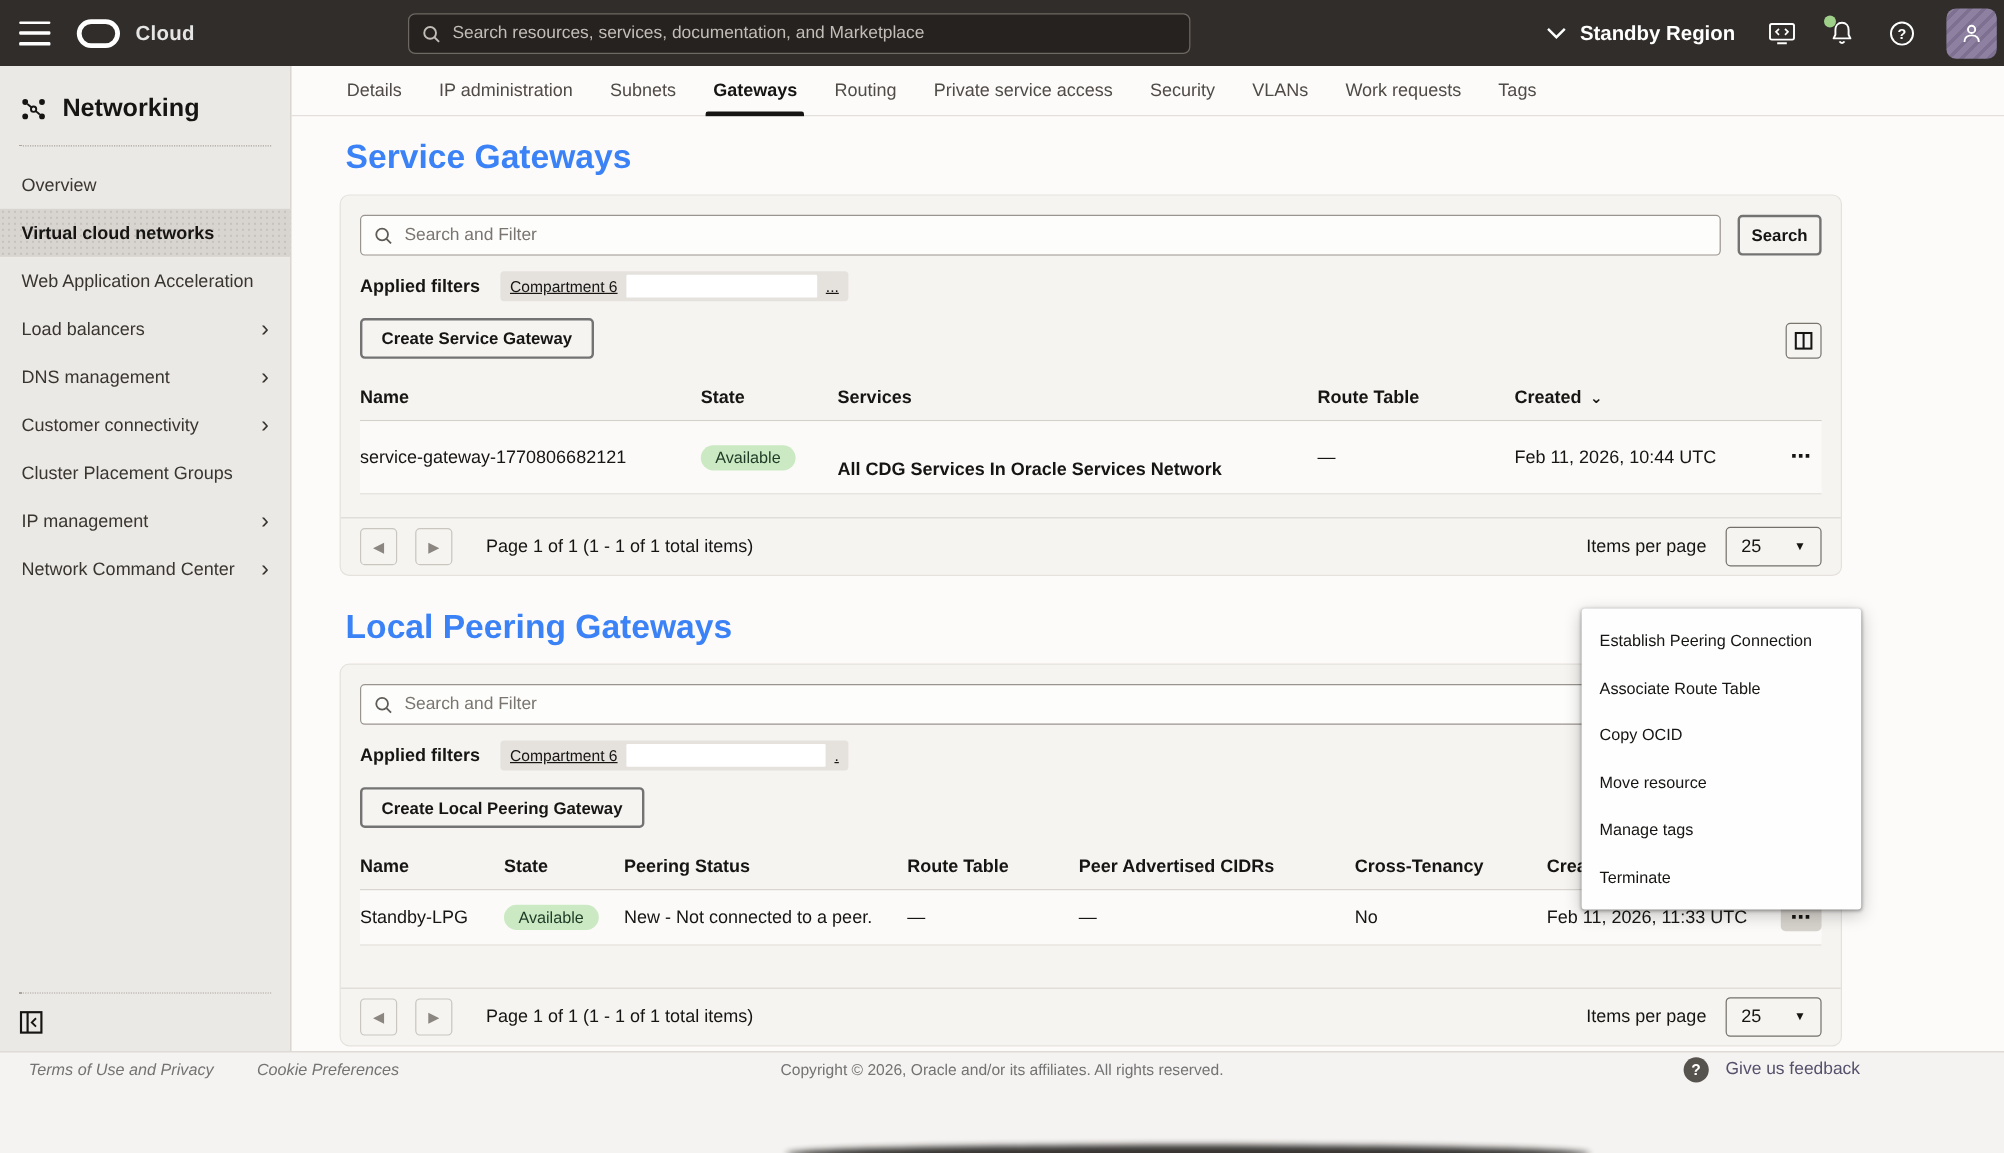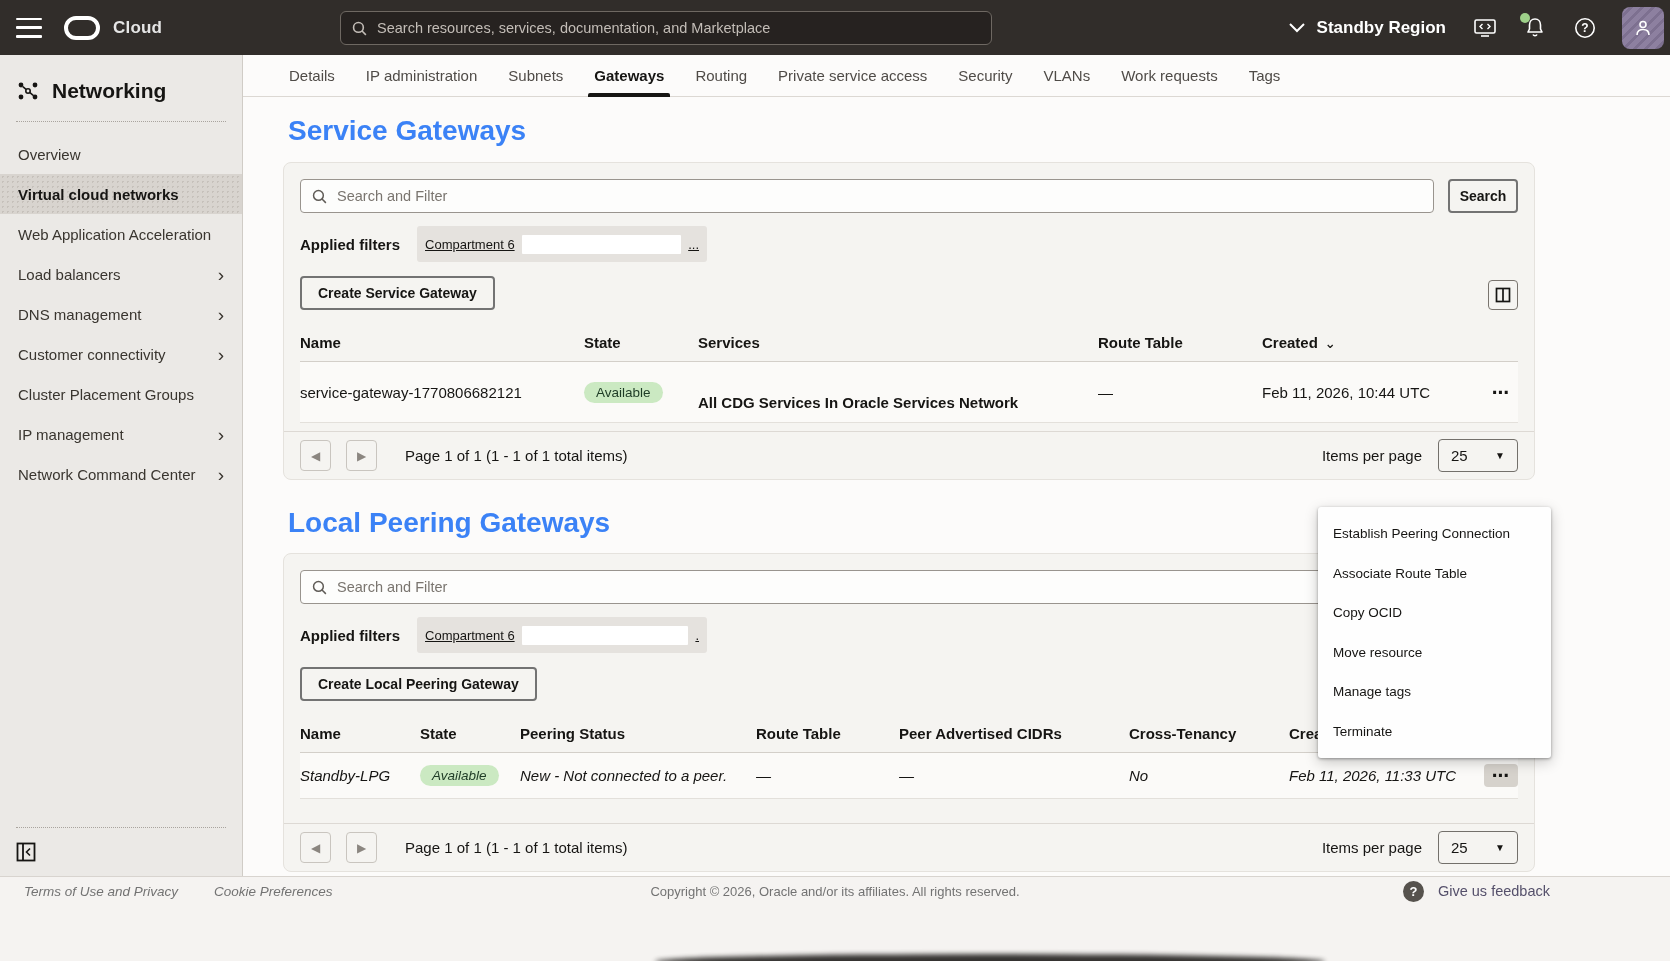--- a/index.html
+++ b/index.html
@@ -86,21 +86,21 @@
   .filter-input input { flex:1; border:none; outline:none; background:transparent; font-size:14.5px; font-family:inherit; color:#161513; }
   .filter-input input::placeholder { color:#7a756f; }
   .btn {
     height:34px; border:2px solid #737373; border-radius:4px; background:transparent;
     font-family:inherit; font-size:14px; font-weight:700; color:#161513;
     padding:0 16px; cursor:pointer; white-space:nowrap;
   }
   .applied-row { display:flex; align-items:center; margin-top:13px; gap:17px; }
   .applied-label { font-size:15px; font-weight:700; }
   .chip {
-    background:#e5e2de; border-radius:3px; height:36px; width:290px;
+    background:#e5e2de; border-radius:3px; height:25px; width:290px;
     display:flex; align-items:center; font-size:13px; padding:0 8px; gap:7px;text-align:right;
   }
   .chip .redact { background:#fff; height:19px; flex:1; border-radius:1px; }
   .chip .more { font-size:13px; text-decoration:underline; cursor:pointer; color:#161513; }
   .create-row { margin-top:14px; display:flex; justify-content:space-between; align-items:flex-start; }
   .icon-btn {
     width:30px; height:30px; border:1px solid #79746e; border-radius:4px; background:transparent;
     display:flex; align-items:center; justify-content:center; cursor:pointer; margin-top:4px;
   }
   
@@ -387,21 +387,21 @@
       <div class="tbl">
         <div class="tr head">
           <div class="td" style="width:120px;">Name</div>
           <div class="td" style="width:100px;">State</div>
           <div class="td" style="width:236px;">Peering Status</div>
           <div class="td" style="width:143px;">Route Table</div>
           <div class="td" style="width:230px;">Peer Advertised CIDRs</div>
           <div class="td" style="width:160px;">Cross-Tenancy</div>
           <div class="td" style="width:205px;">Created</div>
         </div>
-        <div class="tr row" style="min-height:46px;font-style:italic;">
+        <div class="tr row" style="min-height:46px;">
           <div class="td" style="width:120px;">Standby-LPG</div>
           <div class="td" style="width:100px;"><span class="pill">Available</span></div>
           <div class="td" style="width:236px;">New - Not connected to a peer.</div>
           <div class="td" style="width:143px;">—</div>
           <div class="td" style="width:230px;">—</div>
           <div class="td" style="width:160px;">No</div>
           <div class="td" style="width:185px;">Feb 11, 2026, 11:33 UTC</div>
           <div class="actions"><span class="dots active">⋯</span></div>
         </div>
       </div>

